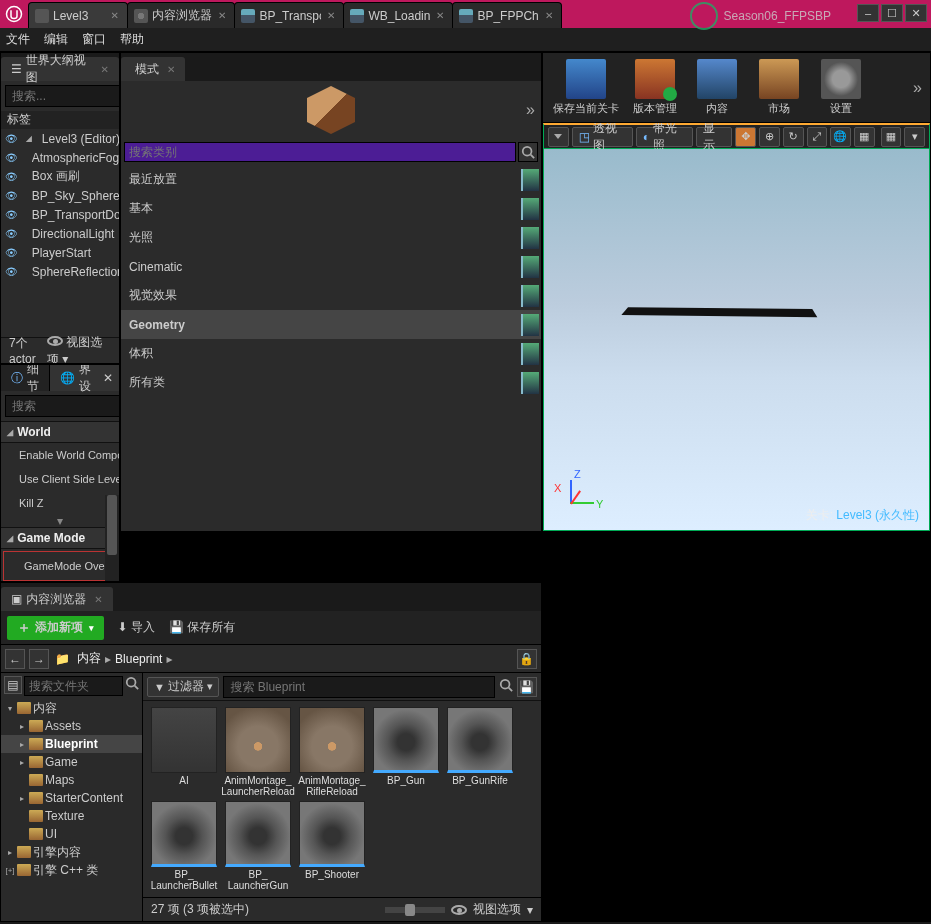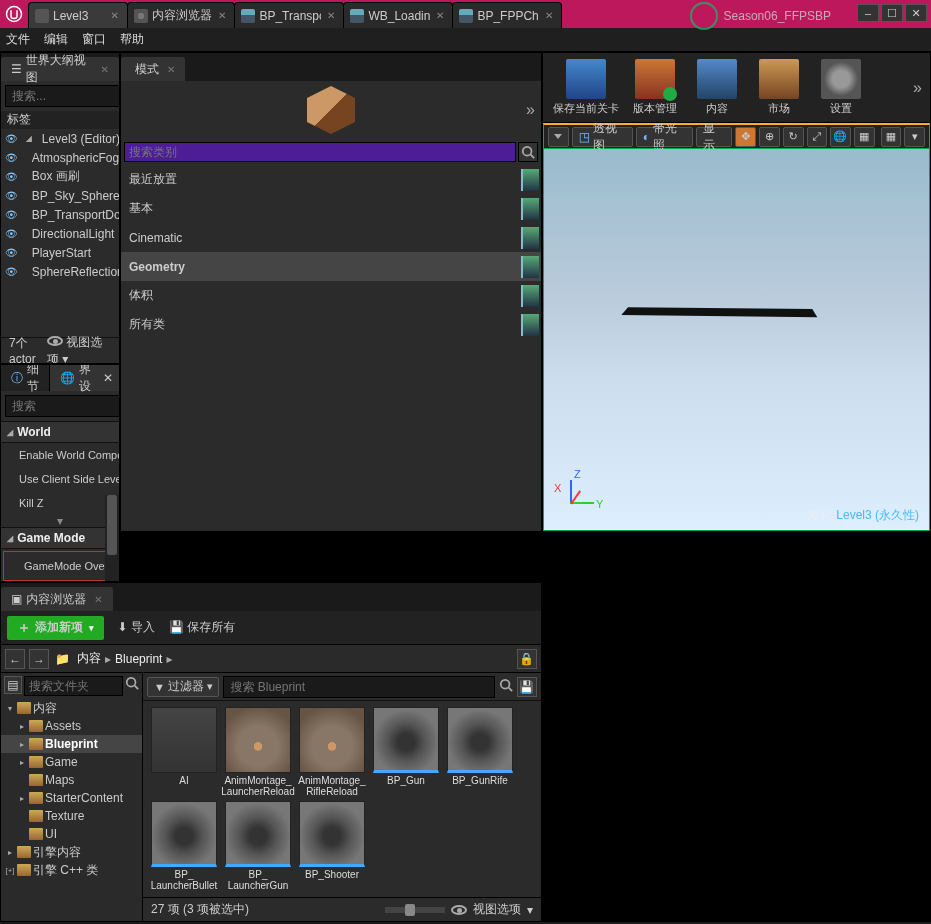--- a/index.html
+++ b/index.html
@@ -213,21 +213,29 @@
     <div class="cats" id="mode-cats">
         <div class="cat">
           <span>最近放置</span>
           <span class="thumb"></span>
         </div>
         <div class="cat">
           <span>基本</span>
           <span class="thumb"></span>
         </div>
         <div class="cat">
+          <span>光照</span>
+          <span class="thumb"></span>
+        </div>
+        <div class="cat">
           <span>Cinematic</span>
+          <span class="thumb"></span>
+        </div>
+        <div class="cat">
+          <span>视觉效果</span>
           <span class="thumb"></span>
         </div>
         <div class="cat sel">
           <span>Geometry</span>
           <span class="thumb"></span>
         </div>
         <div class="cat">
           <span>体积</span>
           <span class="thumb"></span>
         </div>

